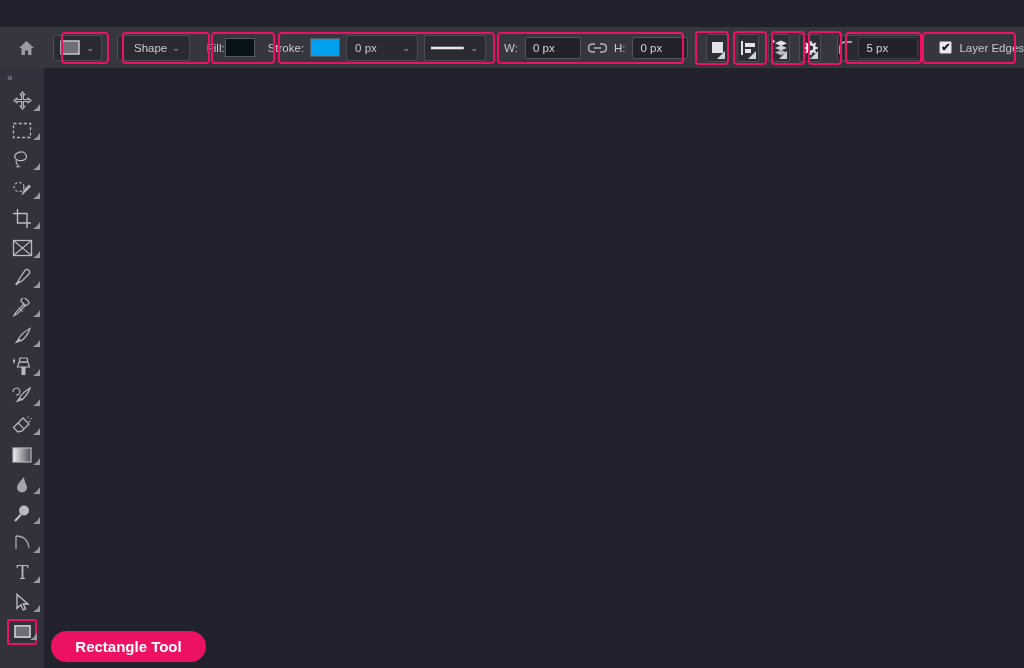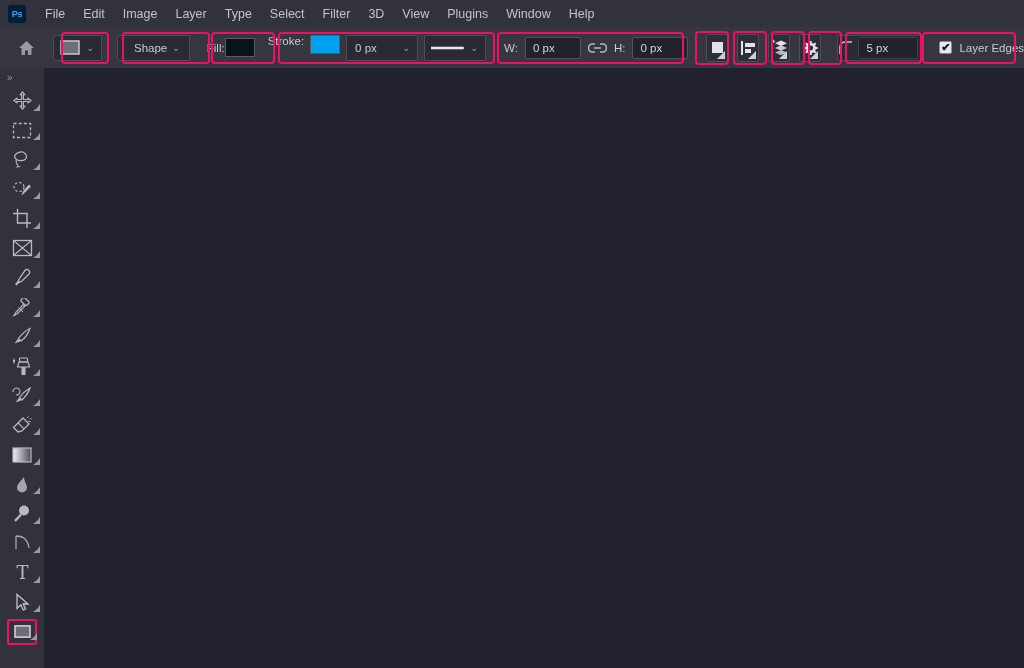--- a/index.html
+++ b/index.html
@@ -113,35 +113,20 @@
     position: absolute; left: 44px; top: 68px; width: 980px; height: 600px;
     background: #22222e;
   }
   svg { display: block; }
 </style>
 </head>
 <body>
 
 <div id="app">
 
-  <div class="menubar">
-    <div class="ps-logo">Ps</div>
-    <div class="menu-item">File</div>
-    <div class="menu-item">Edit</div>
-    <div class="menu-item">Image</div>
-    <div class="menu-item">Layer</div>
-    <div class="menu-item">Type</div>
-    <div class="menu-item">Select</div>
-    <div class="menu-item">Filter</div>
-    <div class="menu-item">3D</div>
-    <div class="menu-item">View</div>
-    <div class="menu-item">Plugins</div>
-    <div class="menu-item">Window</div>
-    <div class="menu-item">Help</div>
-  </div>
 
   <div class="optionsbar">
 
     <div class="home-btn">
       <svg width="17" height="16" viewBox="0 0 17 16">
         <path d="M8.5 1 L16 8 L13.5 8 L13.5 15 L10 15 L10 10.5 L7 10.5 L7 15 L3.5 15 L3.5 8 L1 8 Z" fill="#9a9aa4"></path>
       </svg>
     </div>
 
     <div class="ctl" style="margin-left:8px; padding:0 2px 0 5px;">
@@ -154,21 +139,21 @@
     <div class="ctl" style="margin-left:15px; width:88px; padding:0 4px 0 16px;">
       <span class="lbl" style="flex:1; text-align:center;">Shape</span>
       <span class="chev">⌄</span>
     </div>
 
     <div class="ctl-flat" style="margin-left:17px; display:flex; align-items:center; ">
       <span class="lbl">Fill:</span>
       <div class="swatch" id="fill-swatch" style="background: rgb(7, 21, 26);"></div>
     </div>
 
-    <div class="ctl-flat" style="margin-left:13px; display:flex; gap:6px;">
+    <div class="ctl-flat" style="margin-left:13px; display:flex; align-items:center; gap:6px;">
       <span class="lbl">Stroke:</span>
       <div class="swatch" id="stroke-swatch" style="background: rgb(0, 160, 240);"></div>
       <div class="ctl" style="width:72px; padding-right:2px;">
         <span class="lbl" style="flex:1; padding-left:8px;">0 px</span>
         <span class="chev">⌄</span>
       </div>
       <div class="ctl" style="width:62px; padding:0 2px 0 6px;">
         <svg width="40" height="10" viewBox="0 0 40 10">
           <rect x="0" y="3.5" width="38" height="3" fill="#e6e6ec"></rect>
         </svg>
@@ -432,14 +417,15 @@
 
     <div class="tool tri sel">
         <div class="box">
       <svg width="19" height="15" viewBox="0 0 20 16">
         <rect x="2" y="2" width="16" height="12" fill="#6e6e78" stroke="#d8d8de" stroke-width="1.6"></rect>
       </svg>
         </div>
       </div>
   </div>
 
+  <div class="pill" style="left:51px; top:631px; width:155px; height:31px;">Rectangle Tool</div>
 
 </div>
 
 </body></html>

